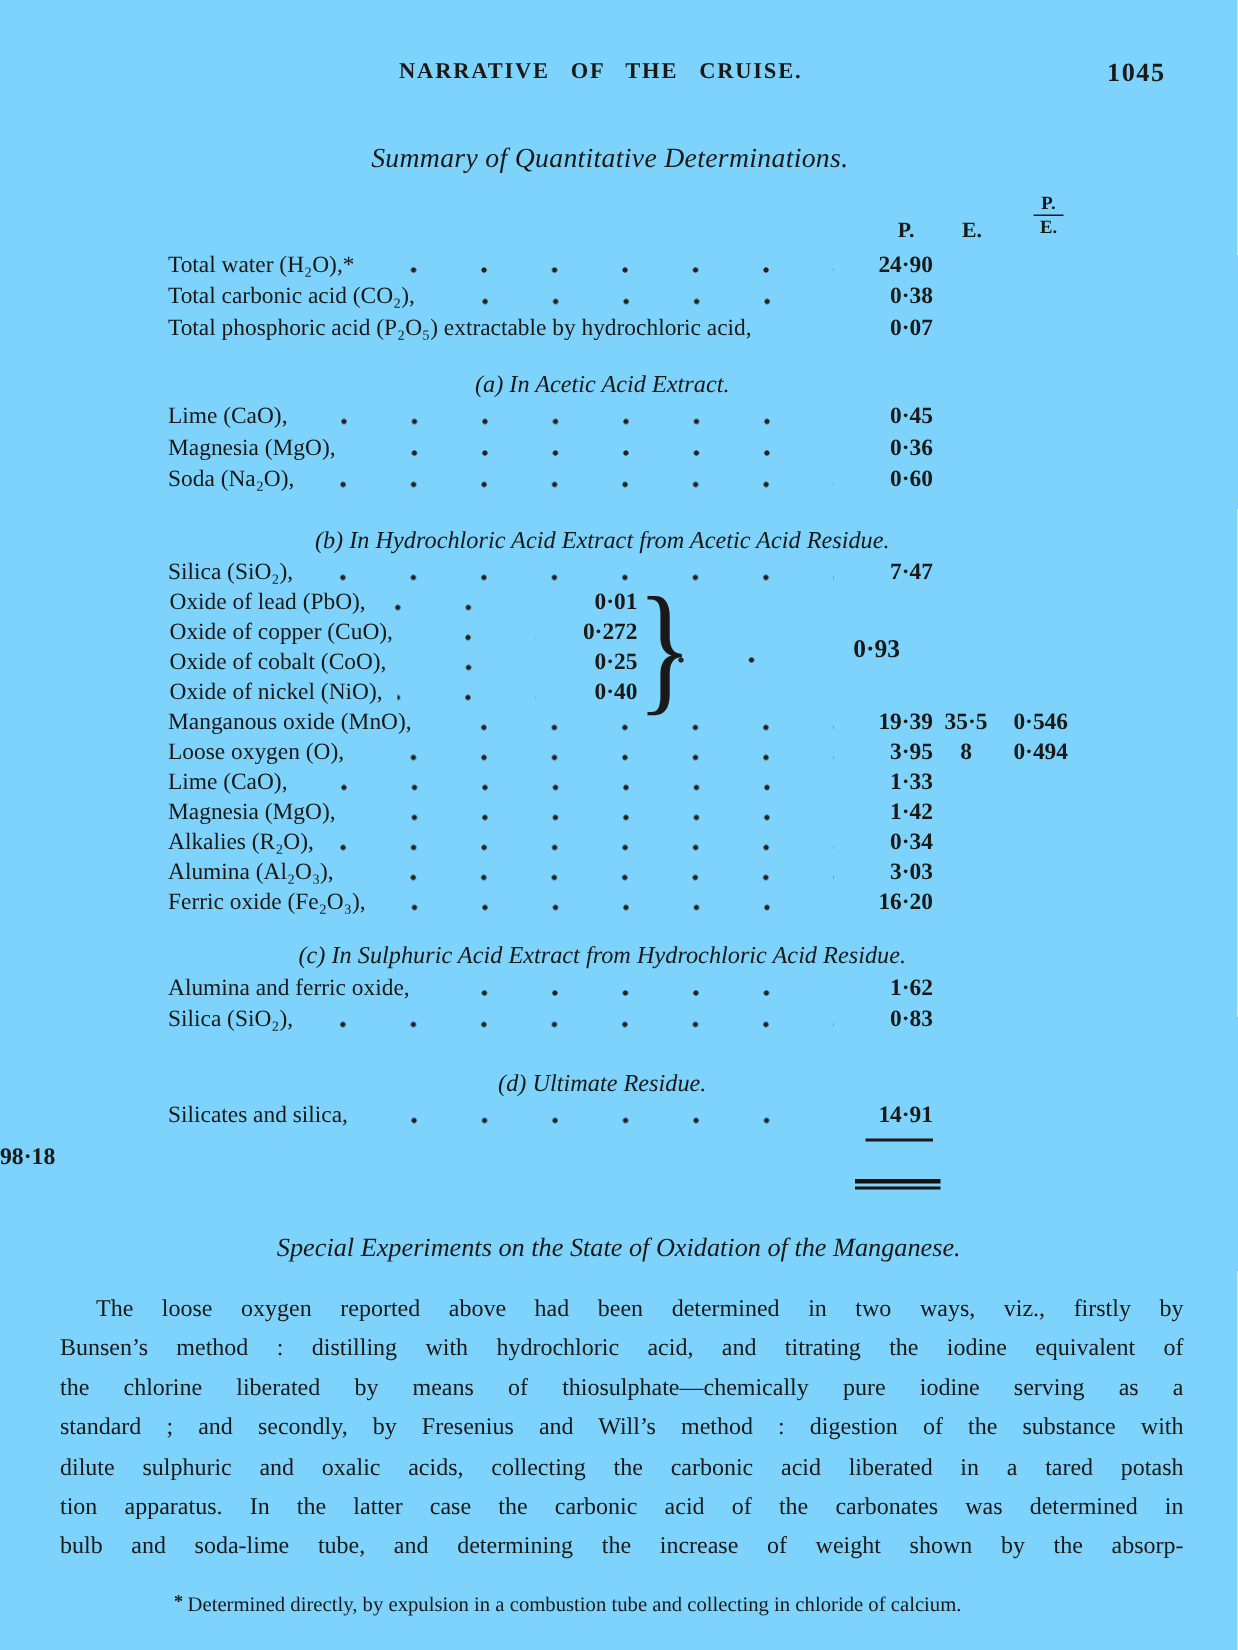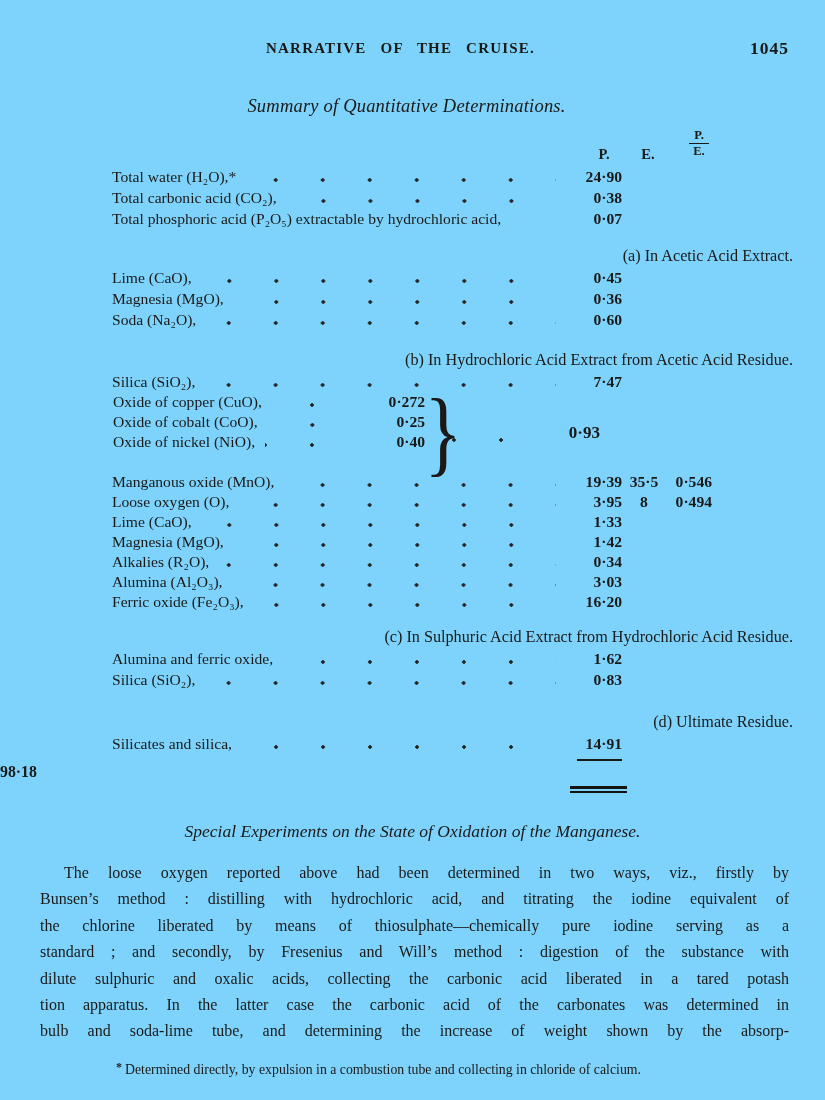--- a/index.html
+++ b/index.html
@@ -6,21 +6,21 @@
   .page{
     position:relative;width:825px;height:1100px;background:#7dd3fc;
     font-family:"Liberation Serif","DejaVu Serif",serif;color:#1b1917;overflow:hidden;
   }
   
   .running-head{position:absolute;top:40px;left:0;width:100%;height:22px;}
   .running-title{
     display:block;text-align:center;padding-right:24px;
     font-size:15px;font-weight:bold;letter-spacing:1.2px;word-spacing:9px;
   }
-  .page-number{position:absolute;top:-2px;right:36px;font-size:17.5px;font-weight:bold;letter-spacing:1px;}
+  .page-number{position:absolute;top:-2px;right:48px;font-size:17.5px;font-weight:bold;letter-spacing:1px;}
 
   .flow{position:absolute;top:96px;left:0;width:100%;}
 
   .table-title{
     height:24px;text-align:center;padding-right:12px;
     font-style:italic;font-size:18.5px;letter-spacing:.2px;
   }
 
   
   .colhead{position:relative;height:38px;margin-top:8px;}
@@ -36,21 +36,21 @@
   .trow .lbl{white-space:nowrap;}
   .dots{
     flex:1;align-self:flex-end;height:4px;margin:0 8px 5px 12px;
     background-image:radial-gradient(circle at 2px 2px,#242220 1.5px,rgba(0,0,0,0) 2px);
     background-size:47px 4px;background-repeat:repeat-x;background-position:right bottom;
   }
   .pcol{width:58px;text-align:right;font-weight:bold;white-space:nowrap;}
   .ecol{width:44px;text-align:center;font-weight:bold;white-space:nowrap;}
   .pecol{width:46px;text-align:right;font-weight:bold;white-space:nowrap;}
 
-  .sec-head{height:22px;line-height:22px;text-align:right;padding-right:32px;font-size:16.2px;}
+  .sec-head{height:22px;line-height:22px;text-align:center;padding-right:22px;font-style:italic;font-size:16.2px;}
   .mt-a{margin-top:16px;}
   .mt-b{margin-top:19px;}
   .mt-c{margin-top:14px;}
   .mt-d{margin-top:21px;}
 
   
   .bgroup{position:relative;height:80px;}
   .brow{display:flex;align-items:baseline;height:20px;line-height:20px;padding-left:113px;padding-right:400px;font-size:15.6px;}
   .brow .dots{margin:0 6px 5px 10px;}
   .bival{width:62px;text-align:right;font-weight:bold;}
@@ -152,20 +152,25 @@
     <div class="sec-head mt-b">(b) In Hydrochloric Acid Extract from Acetic Acid Residue.</div>
     <div class="trow">
       <span class="lbl">Silica (SiO₂),</span>
       <span class="dots"></span>
       <span class="pcol">7·47</span>
       <span class="ecol"></span>
       <span class="pecol"></span>
     </div>
 
     <div class="bgroup">
+      <div class="brow">
+        <span class="lbl">Oxide of lead (PbO),</span>
+        <span class="dots"></span>
+        <span class="bival">0·01</span>
+      </div>
       <div class="brow">
         <span class="lbl">Oxide of copper (CuO),</span>
         <span class="dots"></span>
         <span class="bival">0·272</span>
       </div>
       <div class="brow">
         <span class="lbl">Oxide of cobalt (CoO),</span>
         <span class="dots"></span>
         <span class="bival">0·25</span>
       </div>

